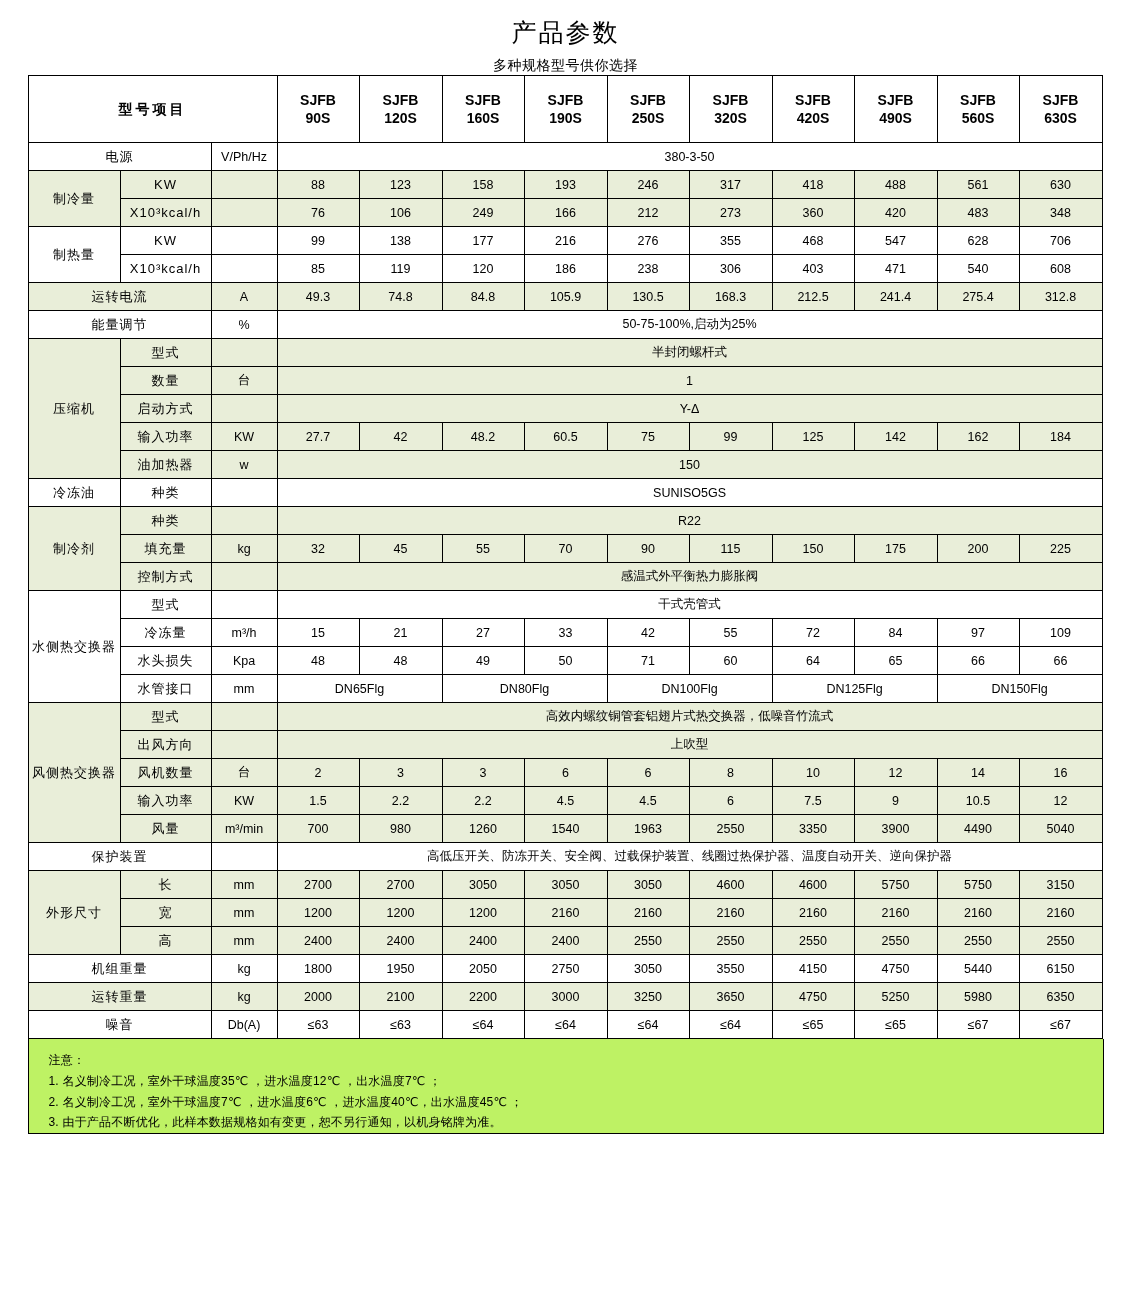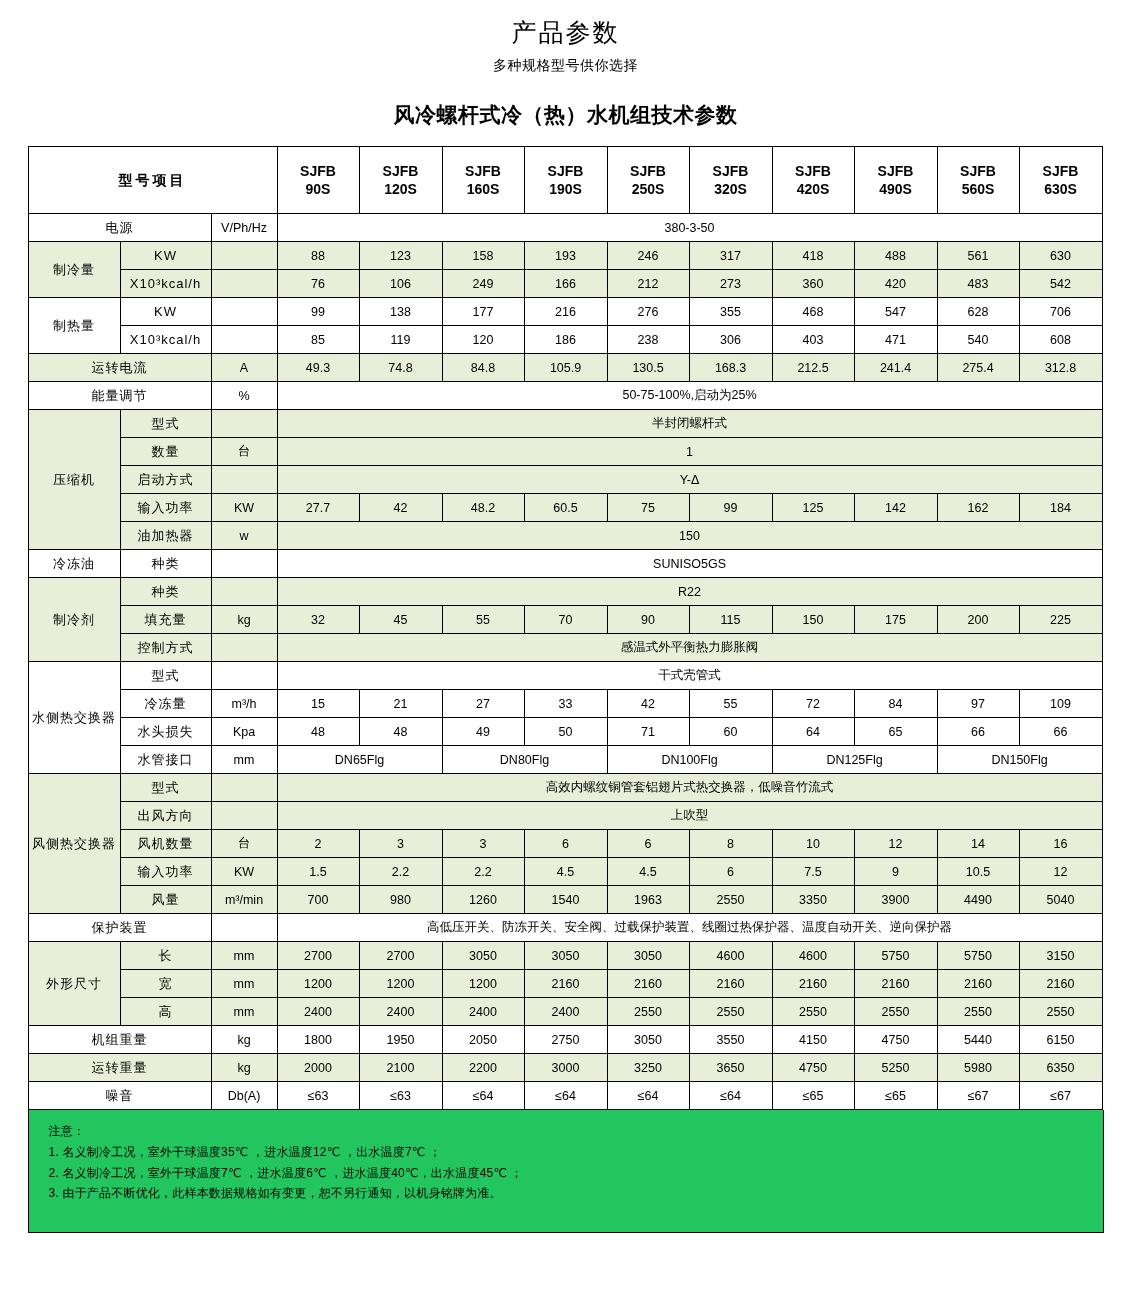--- a/index.html
+++ b/index.html
@@ -106,43 +106,42 @@
   td.val  { font-size: 12.5px; }
   td.span-all { font-size: 12.5px; }
 
   
   .notes {
     width: 1076px;
     margin: 0 auto;
     border: 1px solid #000000;
     border-top: none;
     box-sizing: border-box;
-    padding: 11px 0 28px 20px;
-    background: #22c55e;
+    padding: 11px 0 0 20px;
+    background: #bef264;
   }
   .notes .nline {
     font-size: 12px;
     line-height: 1.72;
     letter-spacing: 0.2px;
     white-space: nowrap;
   }
   .notes .nhead {
     font-size: 12px;
     line-height: 1.72;
     letter-spacing: 0.2px;
   }
 </style>
 </head>
 <body>
 
 <div class="page">
 
   <h1 class="doc-title">产品参数</h1>
   <div class="doc-subtitle">多种规格型号供你选择</div>
-  <div class="table-title">风冷螺杆式冷（热）水机组技术参数</div>
 
   <div class="tbl-wrap">
   <table class="spec">
     <colgroup>
       <col style="width:92px">
           <col style="width:91px">
           <col style="width:66px">
       <col style="width:82px">
           <col style="width:83px">
           <col style="width:82px">
@@ -226,21 +225,21 @@
         <td class="unit"></td>
         <td class="val">76</td>
         <td class="val">106</td>
         <td class="val">249</td>
         <td class="val">166</td>
         <td class="val">212</td>
         <td class="val">273</td>
         <td class="val">360</td>
         <td class="val">420</td>
         <td class="val">483</td>
-        <td class="val">542</td>
+        <td class="val">348</td>
       </tr>
 
       <tr class="plain">
         <td class="grp" rowspan="2">制热量</td>
         <td class="sub">KW</td>
         <td class="unit"></td>
         <td class="val">99</td>
         <td class="val">138</td>
         <td class="val">177</td>
         <td class="val">216</td>

